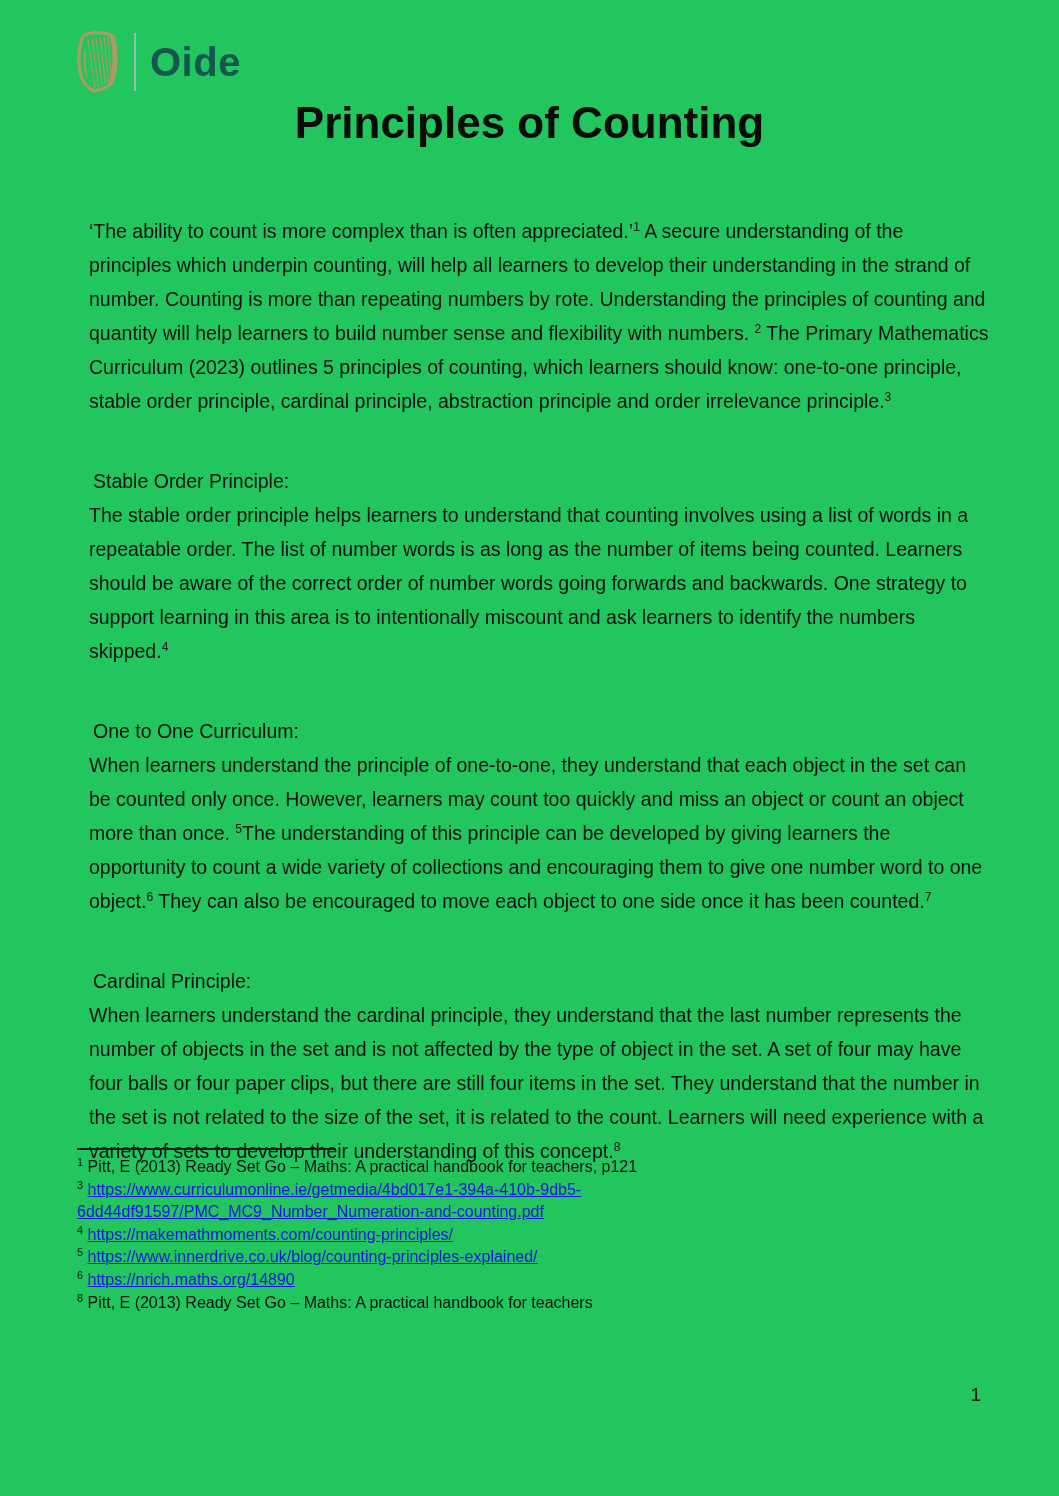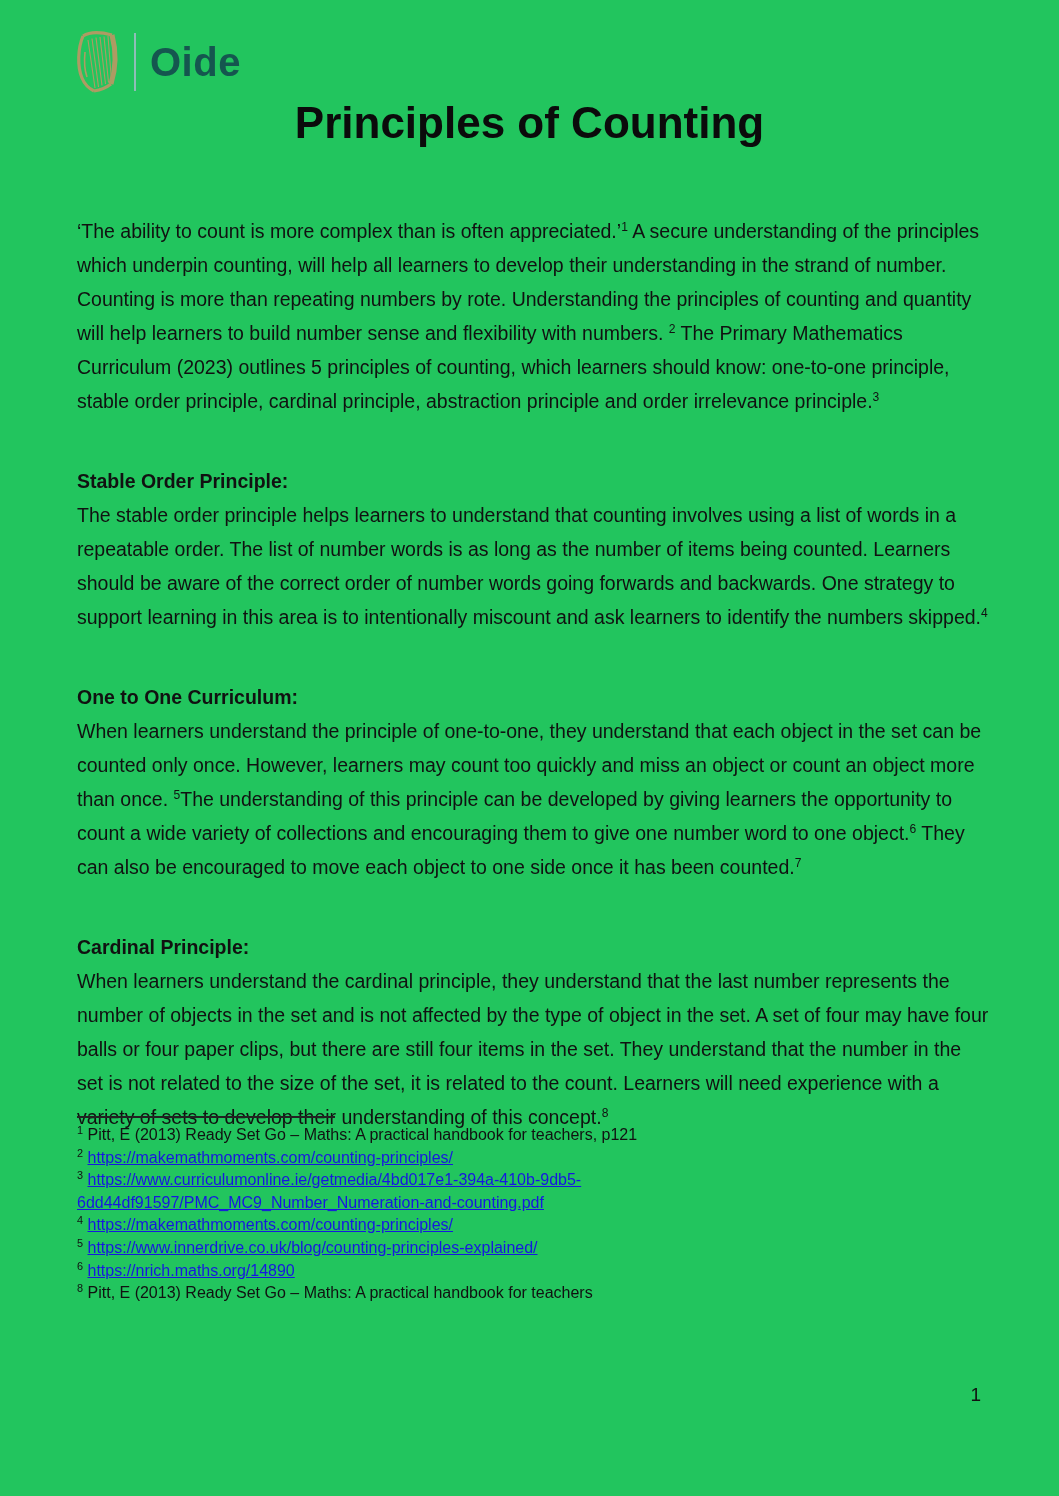--- a/index.html
+++ b/index.html
@@ -21,26 +21,26 @@
   
   .title {
     position:absolute; top:98px; left:0; width:100%;
     text-align:center; font-size:44px; font-weight:bold; color:#0b0b0b;
   }
   
   .content {
     position:absolute; top:214px; left:77px; width:912px;
     font-size:19.5px; line-height:34px;
   }
-  .content p { margin:0 0 46px 0; }
-  .section-heading { font-weight:bold; font-size:19.5px; line-height:34px; }
+  .content p { margin:0 0 46px 12px; }
+  .section-heading { font-weight:normal; font-size:19.5px; line-height:34px;margin-left:16px; }
   sup { font-size:0.62em; line-height:0; vertical-align:super; }
   
   .footnotes {
-    position:absolute; top:1116px; left:77px; width:912px;
+    position:absolute; top:1148px; left:77px; width:912px;
     font-size:16px; line-height:22.6px;
   }
   .fn-rule { width:258px; border:0; border-top:2px solid #222; margin:0 0 6px 0; }
   .footnote sup { font-size:0.68em; }
   .fn-link { color:#1717e0; text-decoration:underline; }
   
   .page-number {
     position:absolute; top:1384px; right:78px;
     font-size:19px; color:#111;
   }
@@ -86,21 +86,20 @@
     <div>
       <div class="section-heading">Cardinal Principle:</div>
       <p>When learners understand the cardinal principle, they understand that the last number represents the number of objects in the set and is not affected by the type of object in the set. A set of four may have four balls or four paper clips, but there are still four items in the set. They understand that the number in the set is not related to the size of the set, it is related to the count. Learners will need experience with a variety of sets to develop their understanding of this concept.<sup>8</sup></p>
     </div>
   </div>
 
   <div class="footnotes">
     <hr class="fn-rule">
     <div>
         <div class="footnote"><sup>1</sup> <span>Pitt, E (2013) Ready Set Go – Maths: A practical handbook for teachers, p121</span></div>
-        <div class="footnote"><sup>2</sup> <a href="#" class="fn-link">https://makemathmoments.com/counting-principles/</a></div>
         <div class="footnote"><sup>3</sup> <a href="#" class="fn-link">https://www.curriculumonline.ie/getmedia/4bd017e1-394a-410b-9db5-</a><br><a href="#" class="fn-link">6dd44df91597/PMC_MC9_Number_Numeration-and-counting.pdf</a></div>
         <div class="footnote"><sup>4</sup> <a href="#" class="fn-link">https://makemathmoments.com/counting-principles/</a></div>
         <div class="footnote"><sup>5</sup> <a href="#" class="fn-link">https://www.innerdrive.co.uk/blog/counting-principles-explained/</a></div>
         <div class="footnote"><sup>6</sup> <a href="#" class="fn-link">https://nrich.maths.org/14890</a></div>
         <div class="footnote"><sup>8</sup> <span>Pitt, E (2013) Ready Set Go – Maths: A practical handbook for teachers</span></div>
       </div>
   </div>
 
   <div class="page-number">1</div>
 

